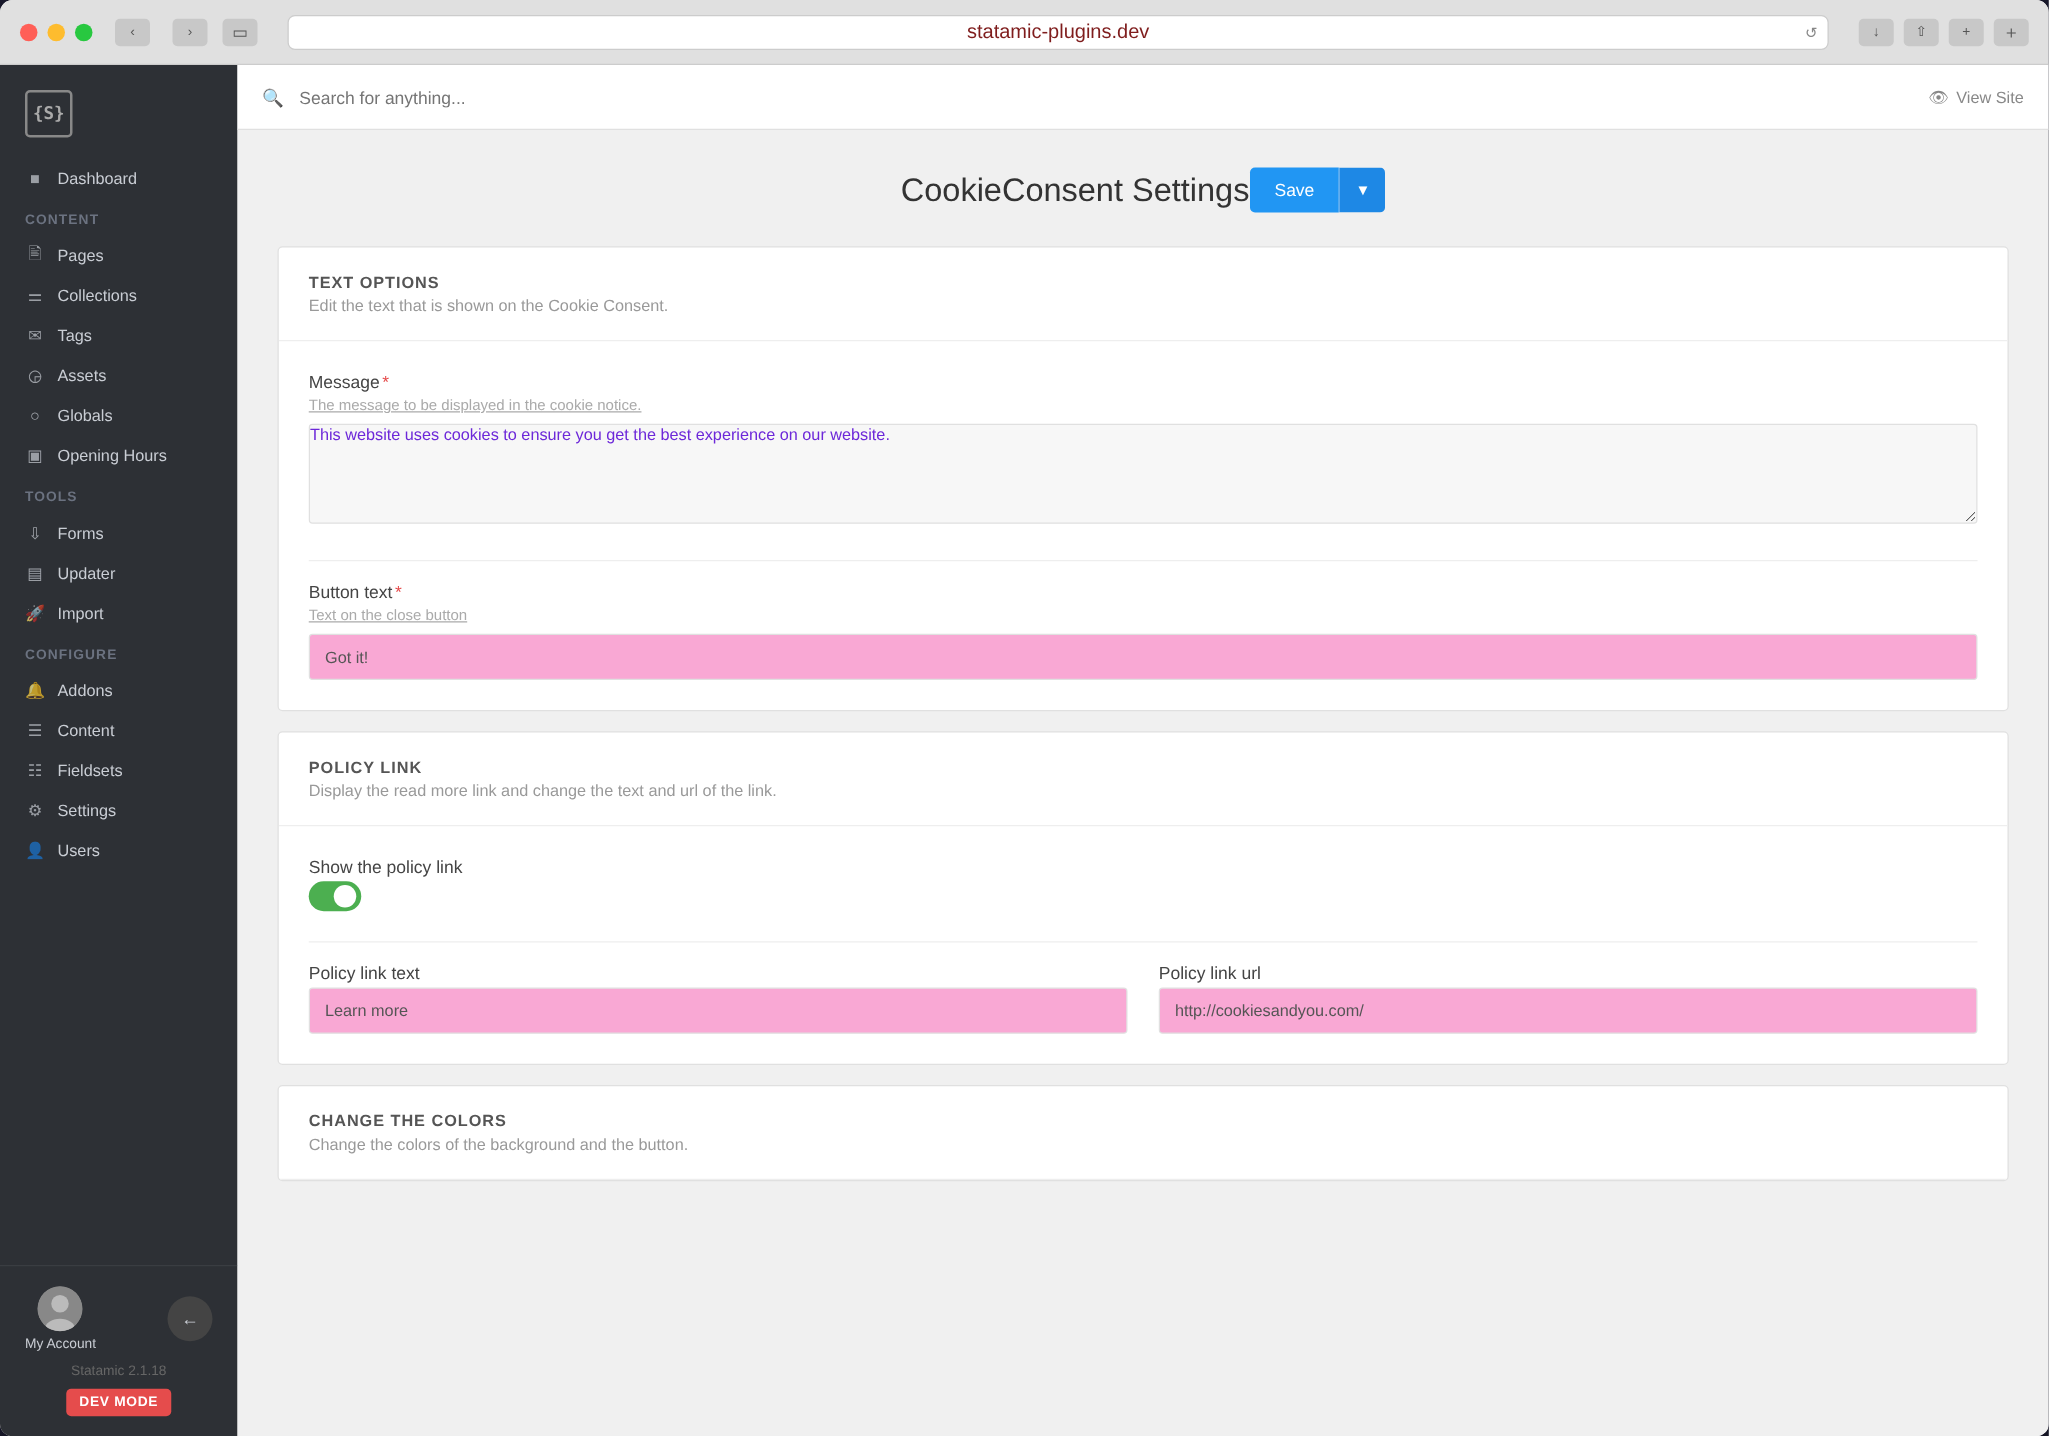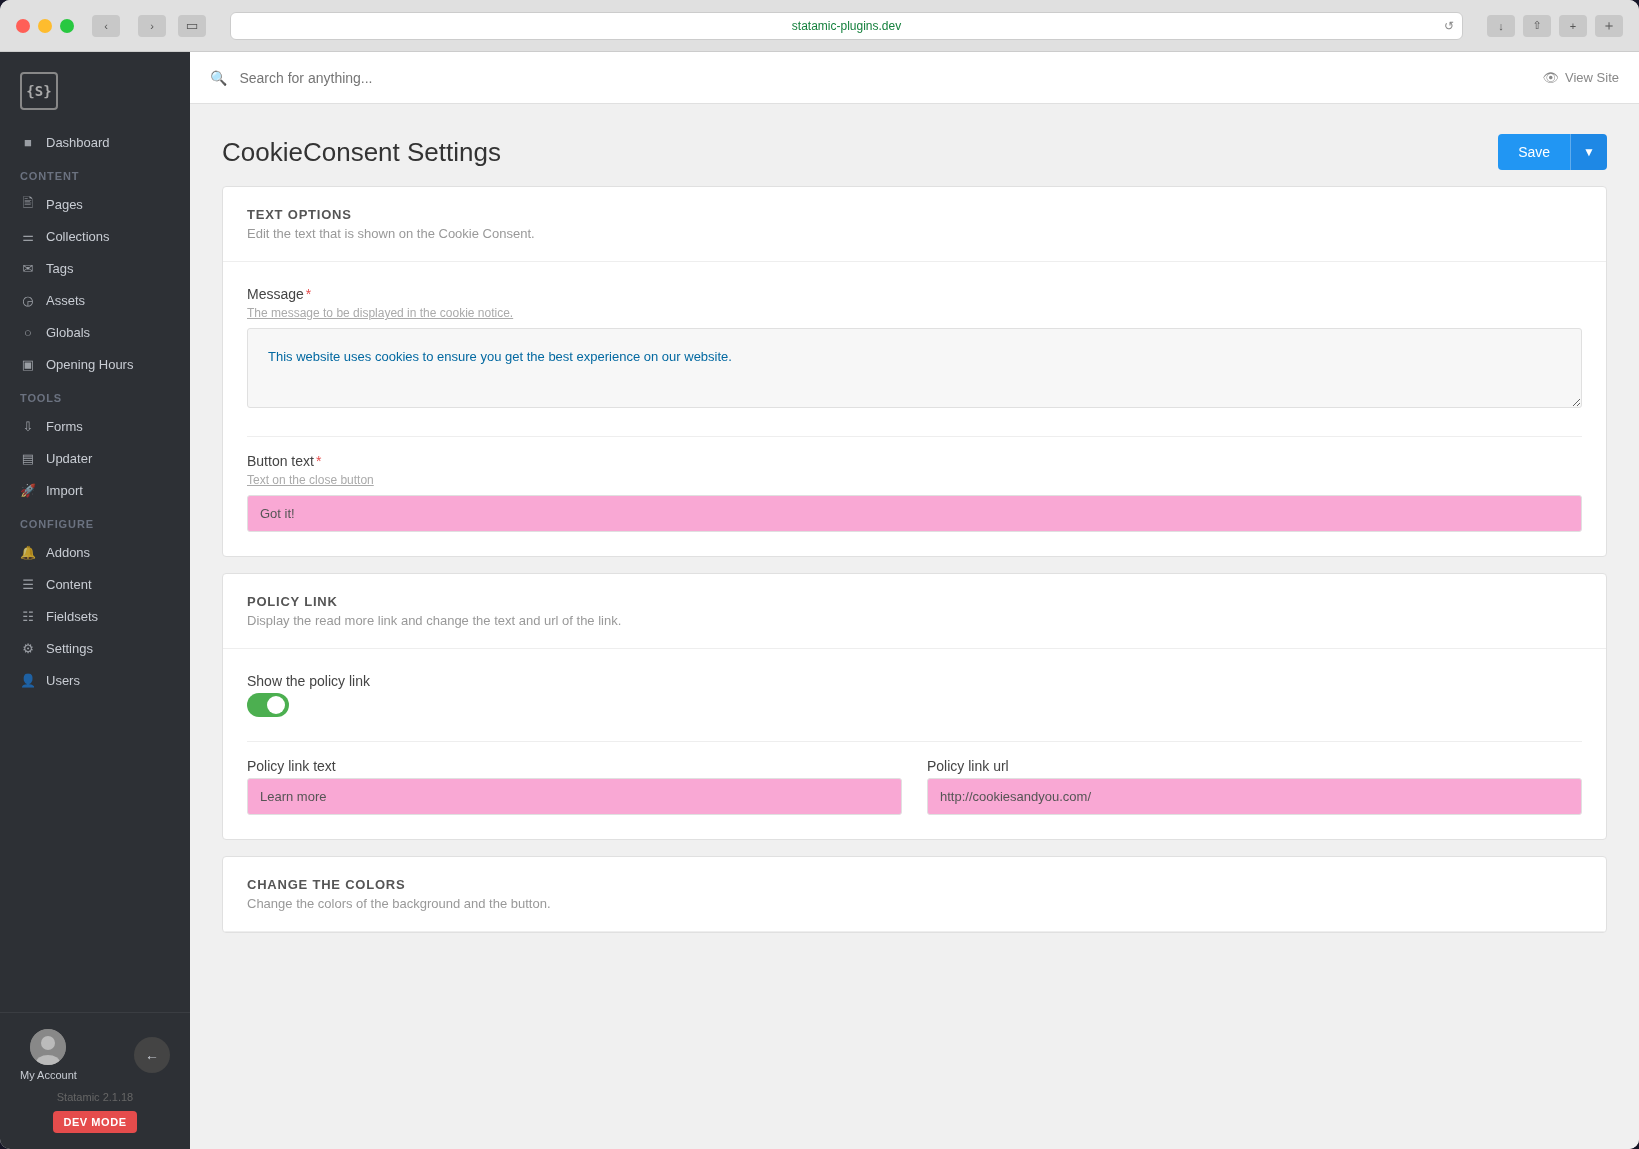--- a/index.html
+++ b/index.html
@@ -39,39 +39,39 @@
     .dev-mode-btn { background: #e54c4c; color: white; font-size: 11px; font-weight: 700; border: none; border-radius: 4px; padding: 5px 10px; cursor: pointer; display: block; margin: 8px auto 0; letter-spacing: 0.05em; }
 
     
     .main { flex: 1; display: flex; flex-direction: column; background: #f0f0f0; overflow: hidden; }
     .topbar { background: white; border-bottom: 1px solid #e0e0e0; height: 52px; display: flex; align-items: center; padding: 0 20px; gap: 12px; flex-shrink: 0; }
     .search-icon-wrap { color: #aaa; font-size: 14px; }
     .search-input { border: none; outline: none; flex: 1; font-size: 14px; color: #555; background: transparent; }
     .view-site-btn { display: flex; align-items: center; gap: 6px; color: #888; font-size: 13px; cursor: pointer; margin-left: auto; }
 
     .content-area { flex: 1; overflow-y: auto; padding: 30px 32px; }
-    .page-header { display: flex; align-items: center; justify-content: space-between; margin-bottom: 16px; }
+    .page-header { display: flex; align-items: center; justify-content: center; margin-bottom: 27px; }
     .page-title { font-size: 26px; font-weight: 300; color: #333; }
 
     .save-btn-group { display: flex; align-items: stretch; }
     .save-btn { background: #2196f3; color: white; border: none; padding: 10px 20px; font-size: 14px; font-weight: 500; cursor: pointer; border-radius: 4px 0 0 4px; }
     .save-btn-caret { background: #1e88e5; color: white; border: none; padding: 10px 12px; font-size: 12px; cursor: pointer; border-radius: 0 4px 4px 0; border-left: 1px solid rgba(255,255,255,0.3); }
 
     
     .card { background: white; border: 1px solid #e0e0e0; border-radius: 4px; margin-bottom: 16px; overflow: hidden; }
     .card-header { padding: 20px 24px; border-bottom: 1px solid #eee; }
     .card-section-title { font-size: 13px; font-weight: 700; color: #555; letter-spacing: 0.06em; text-transform: uppercase; margin-bottom: 4px; }
     .card-section-desc { font-size: 13px; color: #999; }
     .card-body { padding: 24px; }
 
     .field-group { margin-bottom: 24px; }
     .field-label { font-size: 14px; font-weight: 500; color: #444; margin-bottom: 4px; }
     .field-label .required { color: #e54c4c; margin-left: 2px; }
     .field-desc { font-size: 12px; color: #aaa; margin-bottom: 8px; text-decoration: underline; }
-    .field-textarea { width: 100%; background: #f7f7f7; border: 1px solid #e0e0e0; border-radius: 3px; padding: 20px; font-size: 13px; color: #0369a1; resize: vertical; min-height: 80px; font-family: inherit; }
+    .field-textarea { width: 100%; background: #f7f7f7; border: 1px solid #e0e0e0; border-radius: 3px; padding: 0; font-size: 13px; color: #6d28d9; resize: vertical; min-height: 80px; font-family: inherit; }
     .field-input { width: 100%; background: #f9a8d4; border: 1px solid #e0e0e0; border-radius: 3px; padding: 10px 12px; font-size: 13px; color: #555; font-family: inherit; outline: none; }
 
     .divider { border: none; border-top: 1px solid #eee; margin: 16px 0; }
     .toggle { position: relative; display: inline-block; width: 42px; height: 24px; }
     .toggle input { opacity: 0; width: 0; height: 0; }
     .toggle-slider { position: absolute; inset: 0; background: #4caf50; border-radius: 24px; cursor: pointer; }
     .toggle-slider::before { content: ''; position: absolute; width: 18px; height: 18px; left: 20px; top: 3px; background: white; border-radius: 50%; transition: 0.2s; }
 
     
     .two-col { display: grid; grid-template-columns: 1fr 1fr; gap: 25px; }
@@ -82,21 +82,21 @@
 <div class="window">
 
   <div class="titlebar">
     <div class="traffic-light tl-red"></div>
     <div class="traffic-light tl-yellow"></div>
     <div class="traffic-light tl-green"></div>
     <button class="nav-btn">‹</button>
     <button class="nav-btn">›</button>
     <button class="sidebar-toggle">▭</button>
     <div class="url-bar">
-      <span style="font-size:12px;color:#15803d;">statamic-plugins.dev</span>
+      <span style="font-size:16px;color:#7f1d1d;">statamic-plugins.dev</span>
       <span class="url-bar-reload">↺</span>
     </div>
     <div class="toolbar-right">
       <button class="toolbar-icon-btn">↓</button>
       <button class="toolbar-icon-btn">⇧</button>
       <button class="toolbar-icon-btn">+</button>
       <button class="toolbar-icon-btn" style="font-size:14px;">＋</button>
     </div>
   </div>
 

